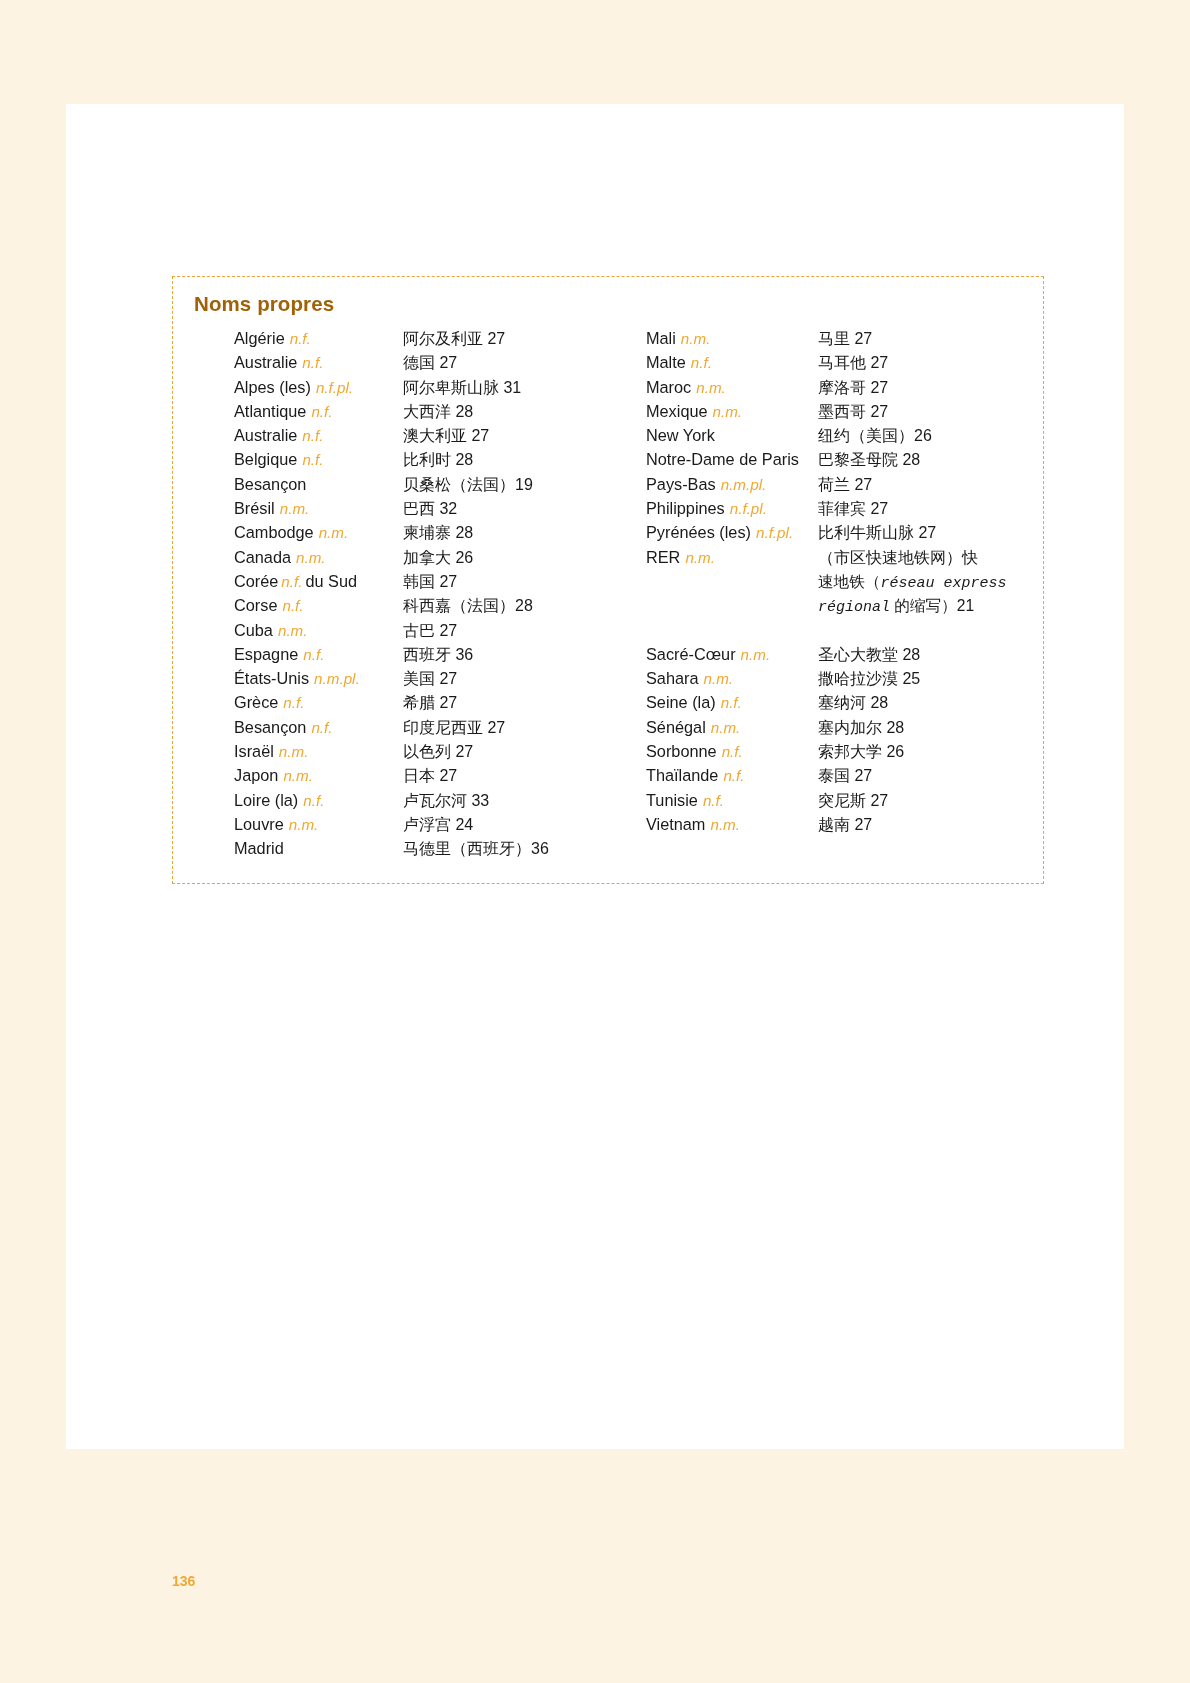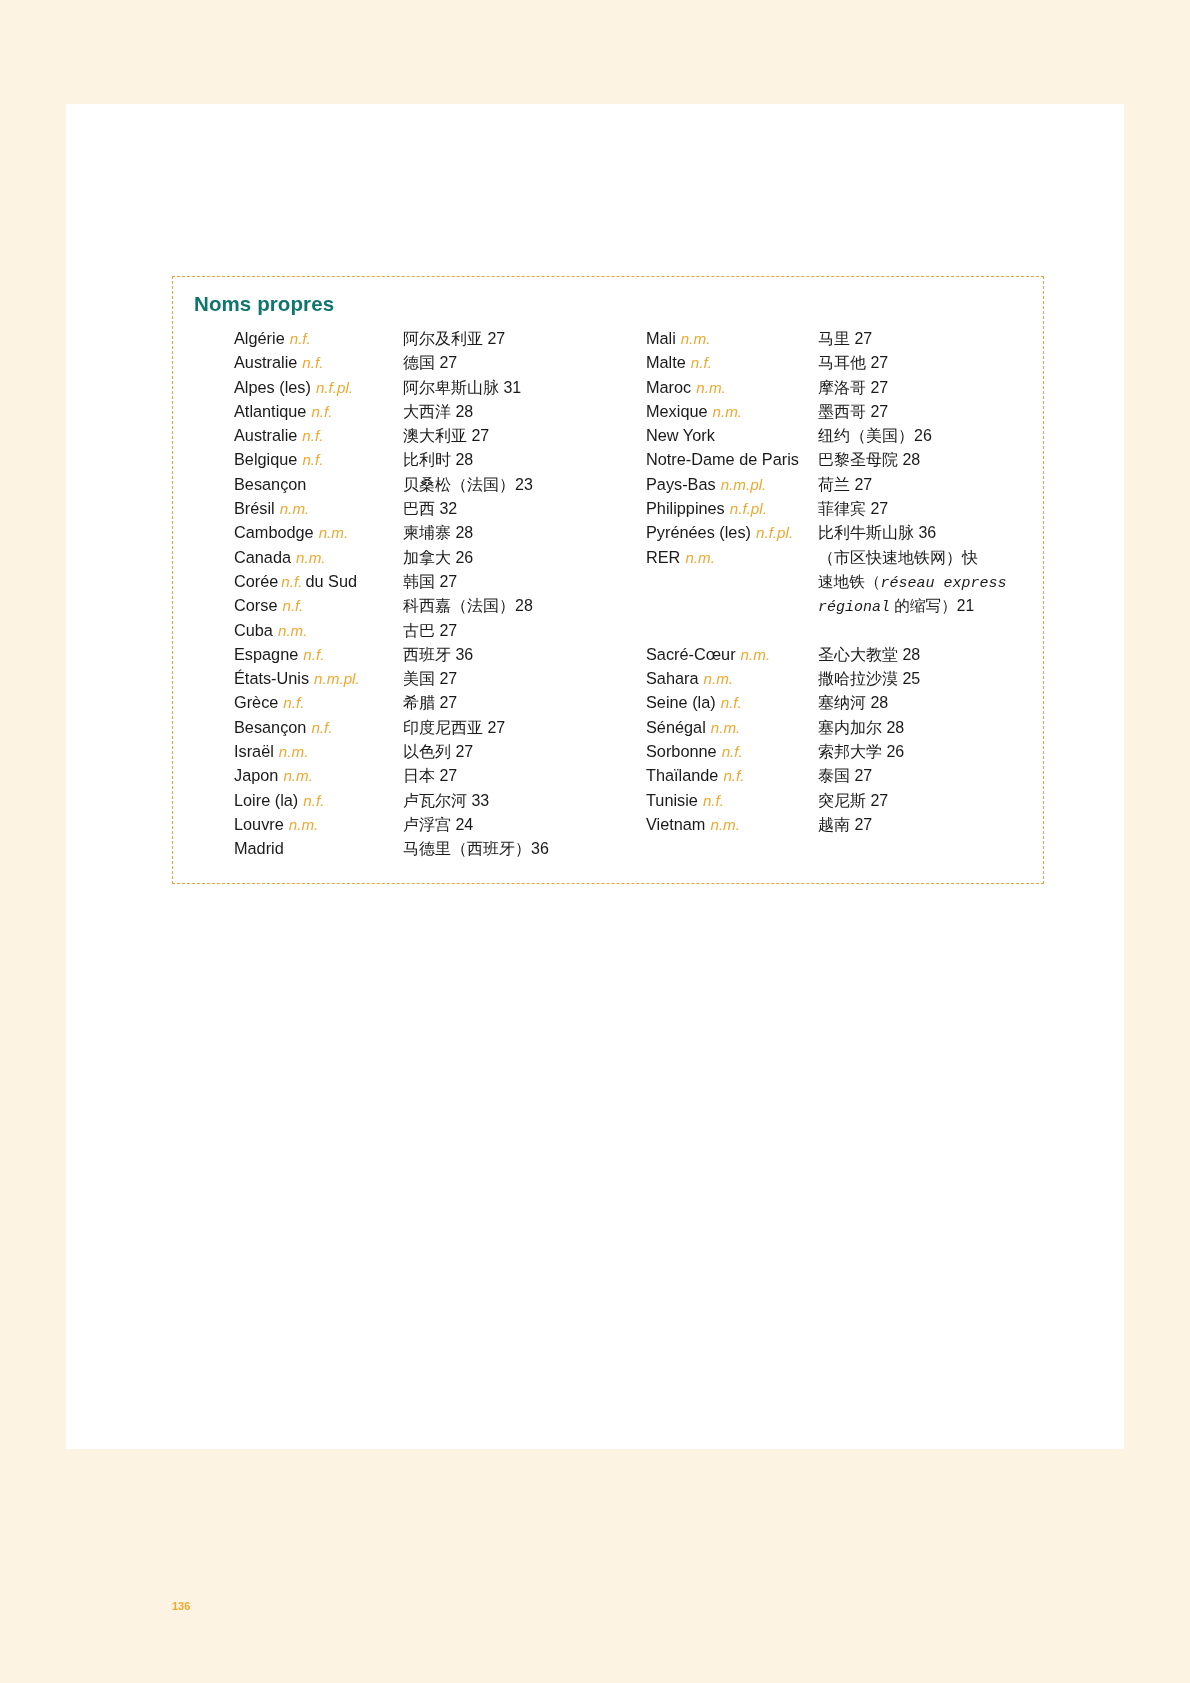--- a/index.html
+++ b/index.html
@@ -29,21 +29,21 @@
     height: 608px;
     border: 1px dashed #e9a53a;
     box-sizing: border-box;
   }
   .section-title {
     position: absolute;
     left: 128px;
     top: 188px;
     font-size: 20.5px;
     font-weight: bold;
-    color: #0f766e;
+    color: #a16207;
     letter-spacing: 0.1px;
   }
   .col {
     position: absolute;
     top: 225px;
   }
   .col-a { left: 128px; width: 408px; }
   .col-b { left: 540px; width: 420px; }
 
   .entry {
@@ -97,24 +97,23 @@
     font-family: Liberation Mono, monospace;
     font-size: 15px;
   }
   .spacer {
     height: 24.3px;
   }
   .page-number {
     position: absolute;
     left: 106px;
     top: 1469px;
-    font-size: 11px;
+    font-size: 14px;
     font-weight: bold;
     color: #f0a830;
-    margin-top: 27px;
   }
 </style>
 </head>
 <body>
 
 <div class="page">
 
   <div class="dashed-box"></div>
 
   <div class="section-title">Noms propres</div>
@@ -139,21 +138,21 @@
     <div class="entry">
         <span class="fr"><span>Australie</span><span class="gram">n.f.</span></span>
         <span class="cn">澳大利亚 27</span>
       </div>
     <div class="entry">
         <span class="fr"><span>Belgique</span><span class="gram">n.f.</span></span>
         <span class="cn">比利时 28</span>
       </div>
     <div class="entry">
         <span class="fr"><span>Besançon</span><span class="gram"></span></span>
-        <span class="cn">贝桑松（法国）23</span>
+        <span class="cn">贝桑松（法国）19</span>
       </div>
     <div class="entry">
         <span class="fr"><span>Brésil</span><span class="gram">n.m.</span></span>
         <span class="cn">巴西 32</span>
       </div>
     <div class="entry">
         <span class="fr"><span>Cambodge</span><span class="gram">n.m.</span></span>
         <span class="cn">柬埔寨 28</span>
       </div>
     <div class="entry">
@@ -238,21 +237,21 @@
     <div class="entry">
         <span class="fr"><span>Pays-Bas</span><span class="gram">n.m.pl.</span></span>
         <span class="cn">荷兰 27</span>
       </div>
     <div class="entry">
         <span class="fr"><span>Philippines</span><span class="gram">n.f.pl.</span></span>
         <span class="cn">菲律宾 27</span>
       </div>
     <div class="entry">
         <span class="fr"><span>Pyrénées (les)</span><span class="gram">n.f.pl.</span></span>
-        <span class="cn">比利牛斯山脉 36</span>
+        <span class="cn">比利牛斯山脉 27</span>
       </div>
     <div class="entry">
         <span class="fr"><span>RER</span><span class="gram">n.m.</span></span>
         <span class="cn">（市区快速地铁网）快</span>
       </div>
     <div class="cont">
         <span class="cn">速地铁（<span class="ital">réseau express</span></span>
       </div>
     <div class="cont">
         <span class="cn"><span class="ital">régional</span> 的缩写）21</span>

